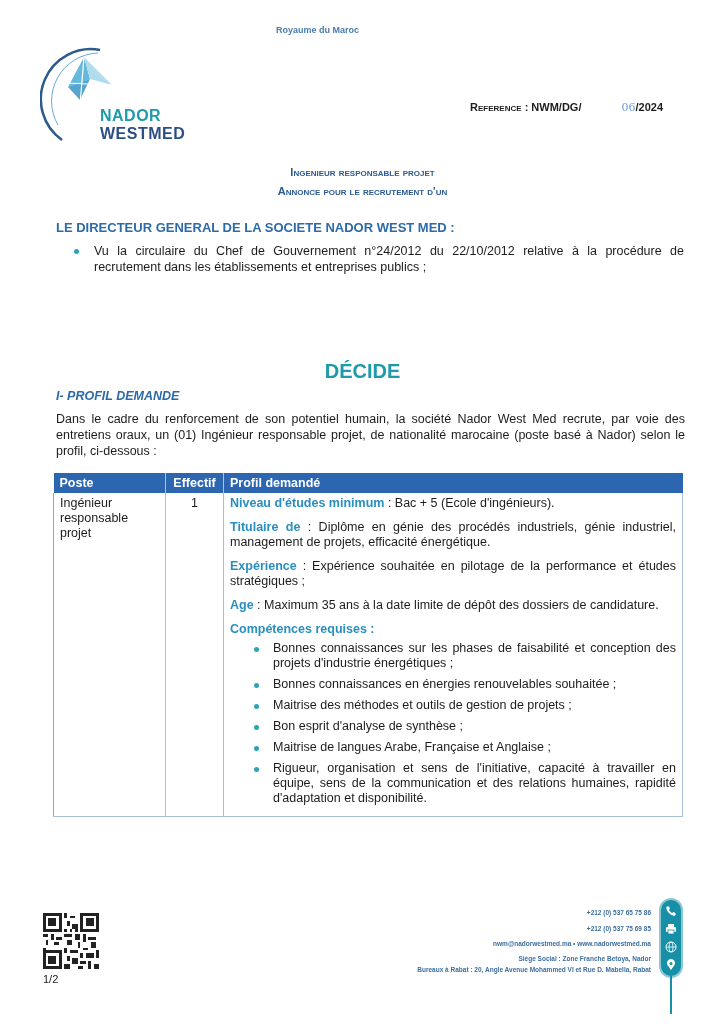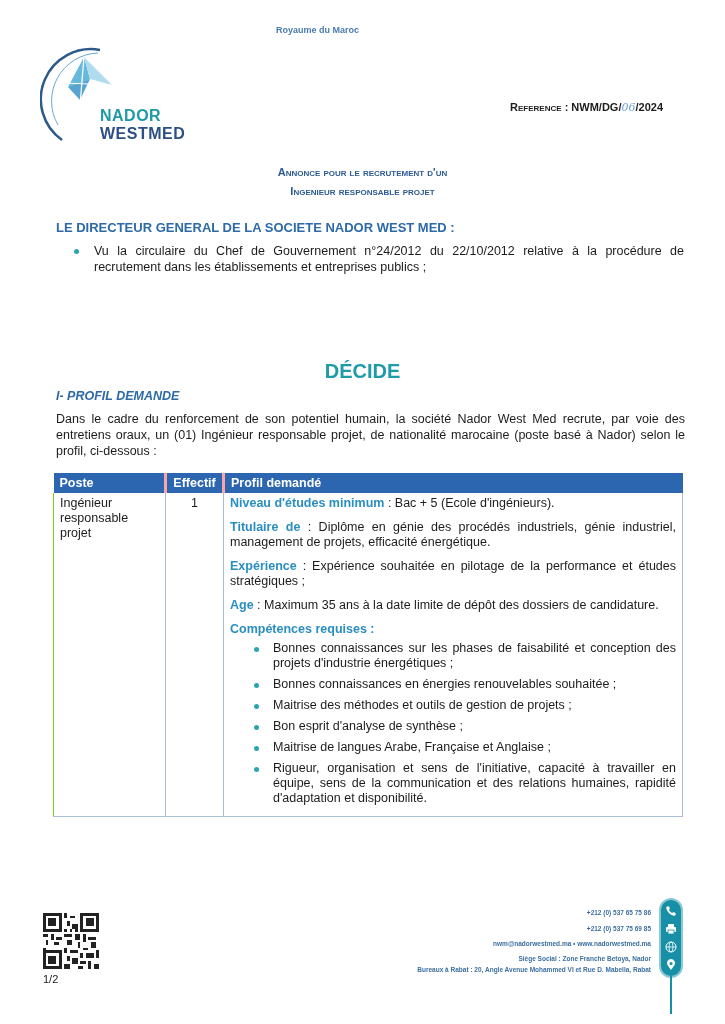--- a/index.html
+++ b/index.html
@@ -9,38 +9,38 @@
   .kingdom { position: absolute; top: 25px; left: 0; width: 635px; text-align: center; font-size: 9px; font-weight: bold; color: #4a7bb0; }
 
   .logo { position: absolute; left: 40px; top: 45px; width: 190px; height: 95px; }
   .logo svg { position: absolute; left: 0; top: 0; }
   .logo-name { position: absolute; left: 60px; top: 62px; font-weight: bold; line-height: 18px; font-size: 16px; letter-spacing: 0.5px; }
   .logo-name .l1 { color: #1e9aa8; display: block; }
   .logo-name .l2 { color: #2c4f86; display: block; }
 
   .reference { position: absolute; top: 101px; right: 62px; font-size: 11px; font-weight: bold; color: #1c1c1c; }
   .reference .sc { font-variant: small-caps; }
-  .reference .hand { color: #6aa0d8; font-style: italic; font-weight: normal; font-family: "DejaVu Serif", serif; }
+  .reference .hand { color: #6aa0d8; font-weight: normal; font-family: "DejaVu Serif", serif; padding-left: 40px; }
 
   .announce { position: absolute; top: 163px; left: 0; width: 725px; text-align: center; color: #2c5b93; font-weight: bold; font-size: 11px; line-height: 19px; font-variant: small-caps; }
 
   .director { position: absolute; top: 220px; left: 56px; font-size: 13px; font-weight: bold; color: #2c6aa8; }
 
   .vu-list { position: absolute; top: 243px; left: 72px; width: 612px; list-style: none; font-size: 12.5px; line-height: 16px; }
   .vu-list li { position: relative; padding-left: 22px; margin-bottom: 8px; text-align: justify; }
   .vu-list li::before { content: ""; position: absolute; left: 2px; top: 6px; width: 5px; height: 5px; border-radius: 50%; background: #2aa3b2; }
 
   .decide { position: absolute; top: 360px; left: 0; width: 725px; text-align: center; font-size: 20px; font-weight: bold; color: #1e9aa8; }
 
   .section { position: absolute; top: 389px; left: 56px; font-size: 12.5px; font-weight: bold; font-style: italic; color: #2c6aa8; }
 
   .intro { position: absolute; top: 411px; left: 56px; width: 629px; font-size: 12.5px; line-height: 16px; text-align: justify; }
 
   table.profile { position: absolute; top: 473px; left: 53px; width: 630px; border-collapse: collapse; font-size: 12.5px; }
-  table.profile th { background: #2c66b0; color: #ffffff; text-align: left; font-weight: bold; padding: 2px 6px; height: 20px; border-right: 3px solid #fca5a5; }
+  table.profile th { background: #2c66b0; color: #ffffff; text-align: left; font-weight: bold; padding: 2px 6px; height: 20px; border-right: 1px solid #fca5a5; }
   table.profile th:last-child { border-right: none; }
   table.profile th.eff { text-align: center; }
   table.profile td { vertical-align: top; padding: 3px 6px 4px; border-left: 1px solid #84cc16; border-right: 1px solid #a8c0d6; border-bottom: 1.5px solid #a8c0d6; line-height: 15px; }
   col.c1 { width: 112px; } col.c2 { width: 58px; }
   td.eff { text-align: center; }
   .para { margin-bottom: 9px; text-align: justify; }
   .lbl { color: #2a8fc0; font-weight: bold; }
   .comp-list { list-style: none; margin-left: 22px; }
   .comp-list li { position: relative; padding-left: 21px; margin-bottom: 6px; text-align: justify; }
   .comp-list li::before { content: ""; position: absolute; left: 2px; top: 6px; width: 5px; height: 5px; border-radius: 50%; background: #2aa3b2; }
@@ -74,22 +74,22 @@
     <span class="l1">NADOR</span>
     <span class="l2">WESTMED</span>
   </div>
 </div>
 
 <div class="reference">
   <span class="sc">Reference</span><span> : NWM/DG/</span><span class="hand">06</span><span>/2024</span>
 </div>
 
 <div class="announce">
+  <div>Ingenieur responsable projet</div>
   <div>Annonce pour le recrutement d'un</div>
-  <div>Ingenieur responsable projet</div>
 </div>
 
 <div class="director">LE DIRECTEUR GENERAL DE LA SOCIETE NADOR WEST MED :</div>
 
 <ul class="vu-list">
   <li>Vu la circulaire du Chef de Gouvernement n°24/2012 du 22/10/2012 relative à la procédure de recrutement dans les établissements et entreprises publics ;</li>
 </ul>
 
 <div class="decide">DÉCIDE</div>
 

